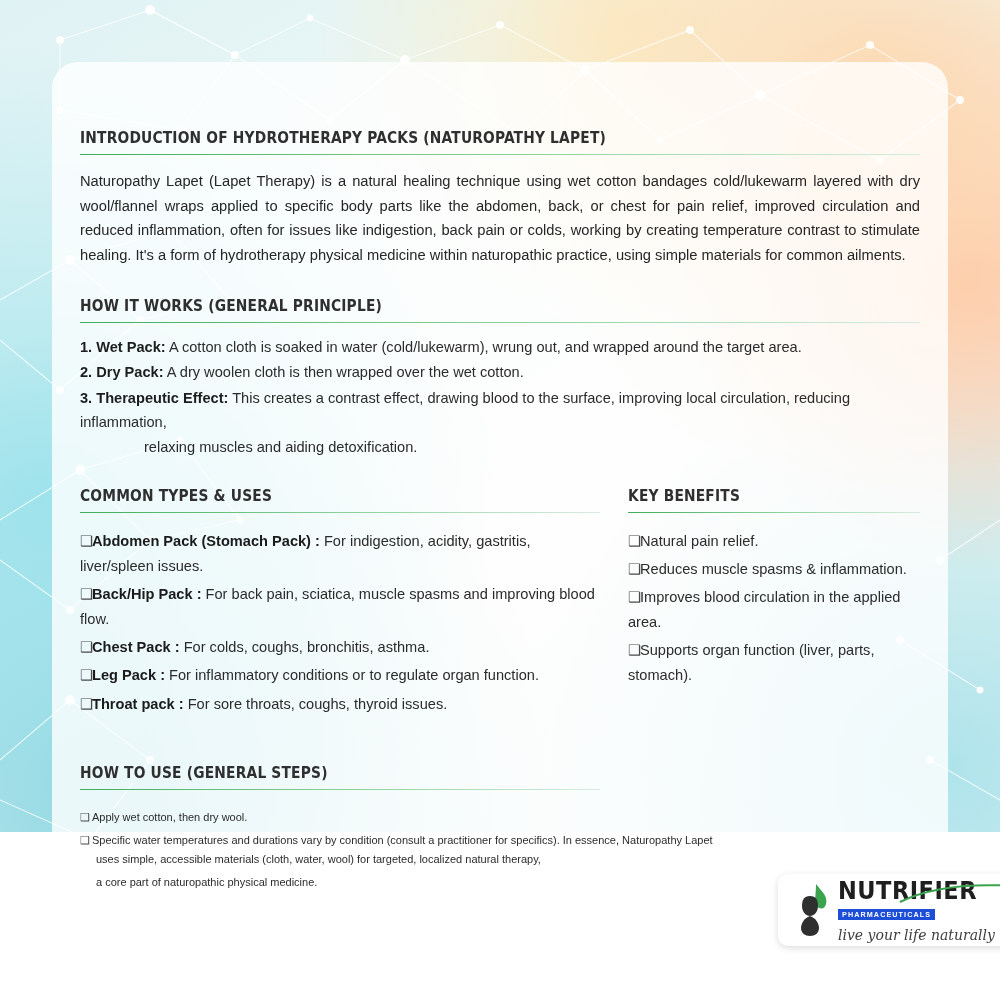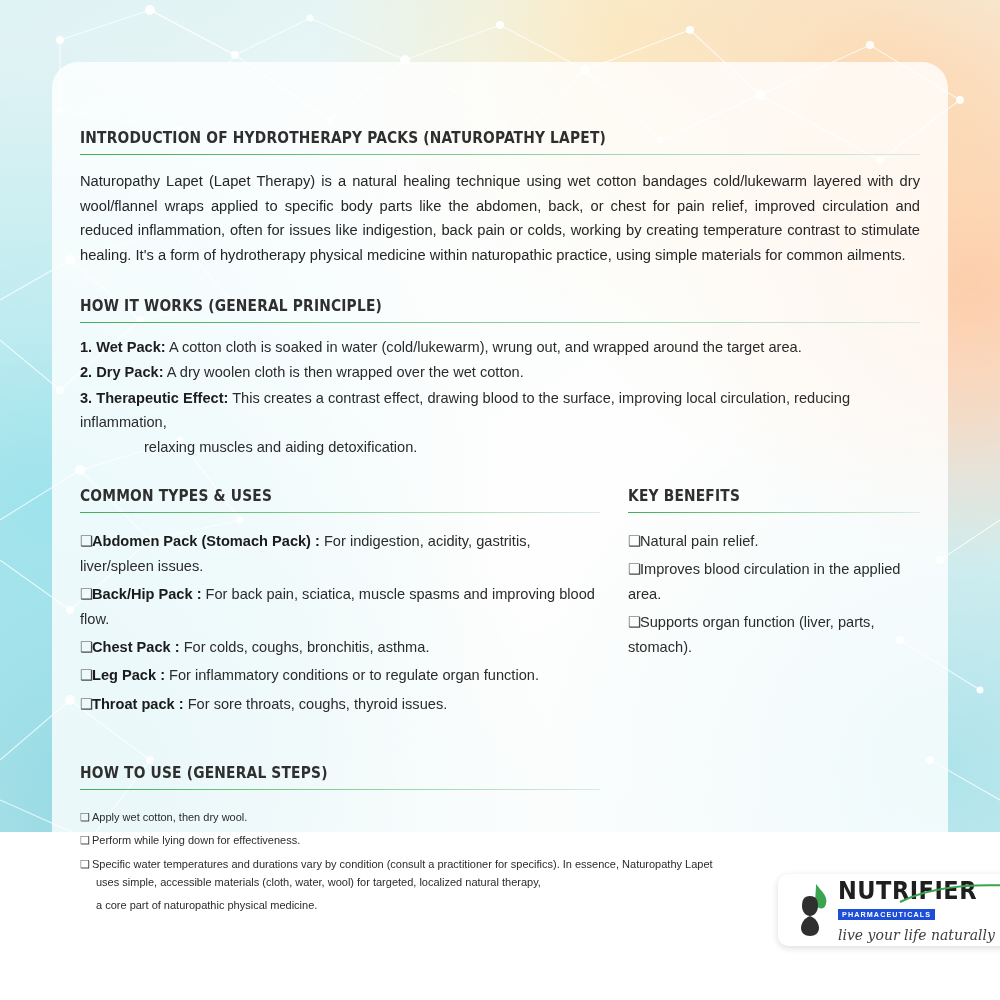--- a/index.html
+++ b/index.html
@@ -272,39 +272,39 @@
       </div>
 
       <div class="col-right">
         <h2 class="section">KEY BENEFITS</h2>
         <div class="rule"></div>
         <ul class="bullets">
           <li>
             <span class="bx">❑</span><span>Natural pain relief.</span>
           </li>
           <li>
+            <span class="bx">❑</span><span>Reduces muscle spasms &amp; inflammation.</span>
+          </li>
+          <li>
             <span class="bx">❑</span><span>Improves blood circulation in the applied area.</span>
           </li>
           <li>
             <span class="bx">❑</span><span>Supports organ function (liver, parts, stomach).</span>
           </li>
         </ul>
       </div>
     </div>
 
     <div class="howto">
       <h2 class="section">HOW TO USE (GENERAL STEPS)</h2>
       <div class="rule"></div>
     </div>
     <ul class="howto-list">
       <li>
         <span class="bx">❑</span><span>Apply wet cotton, then dry wool.</span>
-      </li>
-      <li>
-        <span class="bx">❑</span><span>Perform while lying down for effectiveness.</span>
       </li>
       <li>
         <span class="bx">❑</span><span>Specific water temperatures and durations vary by condition (consult a practitioner for specifics). In essence, Naturopathy Lapet</span>
         <span class="sub">uses simple, accessible materials (cloth, water, wool) for targeted, localized natural therapy,</span>
       </li>
       <li>
         <span class="sub">a core part of naturopathic physical medicine.</span>
       </li>
     </ul>
 

